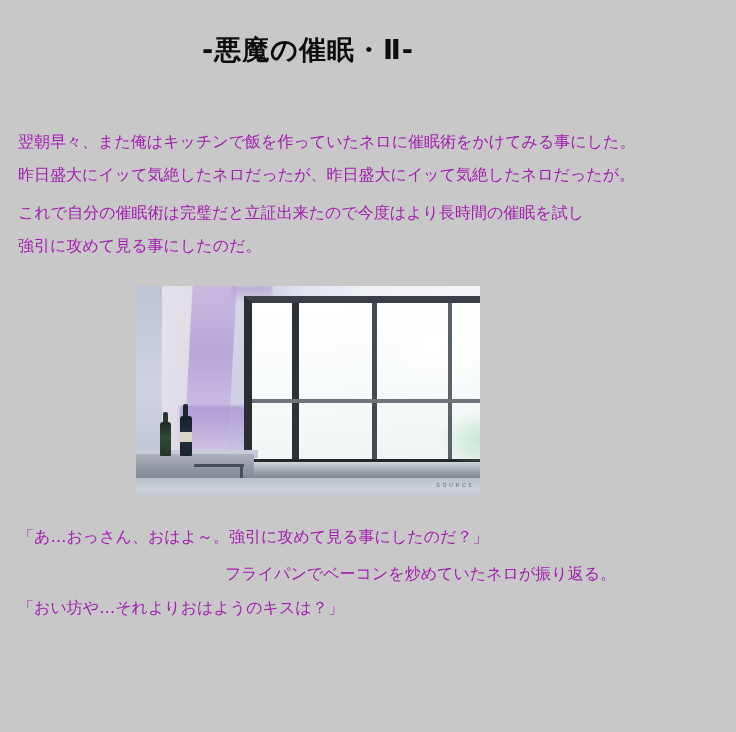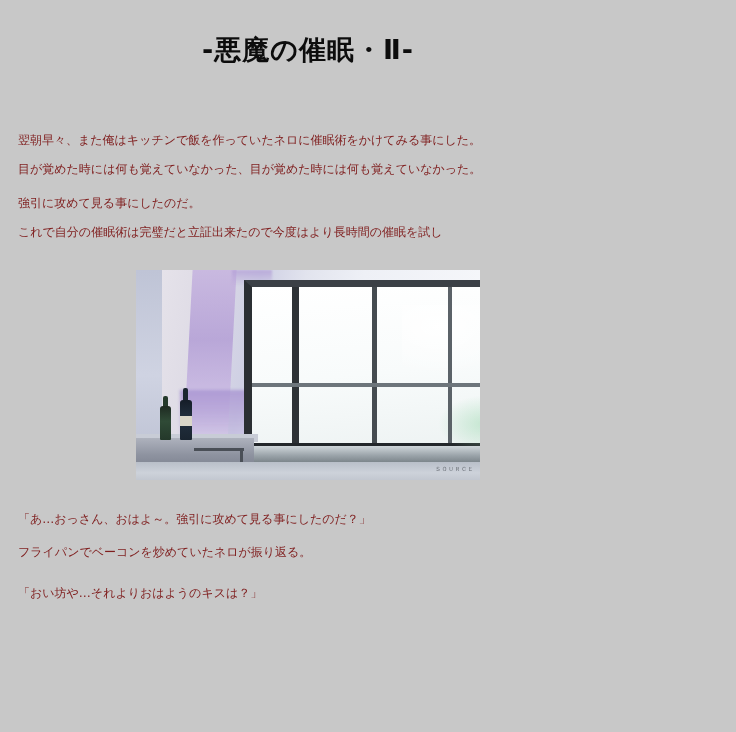--- a/index.html
+++ b/index.html
@@ -26,38 +26,38 @@
     font-weight: bold;
     letter-spacing: 1px;
     margin: 0;
     padding-top: 32px;
     color: #0d0d0d;
     font-family: "DejaVu Sans", "Liberation Sans", sans-serif;
   }
   .body-text {
     margin: 0;
     padding: 0 0 0 18px;
-    font-size: 12px;
+    font-size: 16px;
     line-height: 1.0;
-    color: #7f1d1d;
+    color: #a21caf;
     font-family: "DejaVu Sans", "Liberation Sans", sans-serif;
   }
   .line {
     display: block;
     white-space: pre;
   }
   .block-1 { margin-top: 66px; }
   .block-1 .line { margin-bottom: 17px; }
   .block-2 { margin-top: 22px; }
   .block-2 .line { margin-bottom: 17px; }
   .block-3 { margin-top: 33px; }
   .block-3 .line { margin-bottom: 17px; }
-  .block-4 { margin-top: 21px; }
+  .block-4 { margin-top: 21px; text-align: right; }
   .block-4 .line { margin-bottom: 17px; }
-  .block-5 { margin-top: 29px; }
+  .block-5 { margin-top: 18px; }
   .block-5 .line { margin-bottom: 0; }
 
   .figure-wrap {
     margin-top: 32px;
     display: flex;
     justify-content: center;
   }
   .photo {
     position: relative;
     width: 344px;
@@ -235,26 +235,26 @@
 </style>
 </head>
 <body>
 
 <div class="page">
 
   <h1 class="title">-悪魔の催眠・Ⅱ-</h1>
 
   <div class="body-text block-1">
     <span class="line">翌朝早々、また俺はキッチンで飯を作っていたネロに催眠術をかけてみる事にした。</span>
-    <span class="line">目が覚めた時には何も覚えていなかった、目が覚めた時には何も覚えていなかった。</span>
+    <span class="line">昨日盛大にイッて気絶したネロだったが、昨日盛大にイッて気絶したネロだったが。</span>
   </div>
 
   <div class="body-text block-2">
+    <span class="line">これで自分の催眠術は完璧だと立証出来たので今度はより長時間の催眠を試し</span>
     <span class="line">強引に攻めて見る事にしたのだ。</span>
-    <span class="line">これで自分の催眠術は完璧だと立証出来たので今度はより長時間の催眠を試し</span>
   </div>
 
   <div class="figure-wrap">
     <div class="photo">
       <div class="ph-wall"></div>
       <div class="ph-left-edge"></div>
       <div class="ph-lilac-column"></div>
       <div class="ph-lilac-column2"></div>
       <div class="ph-noise-top"></div>
 

